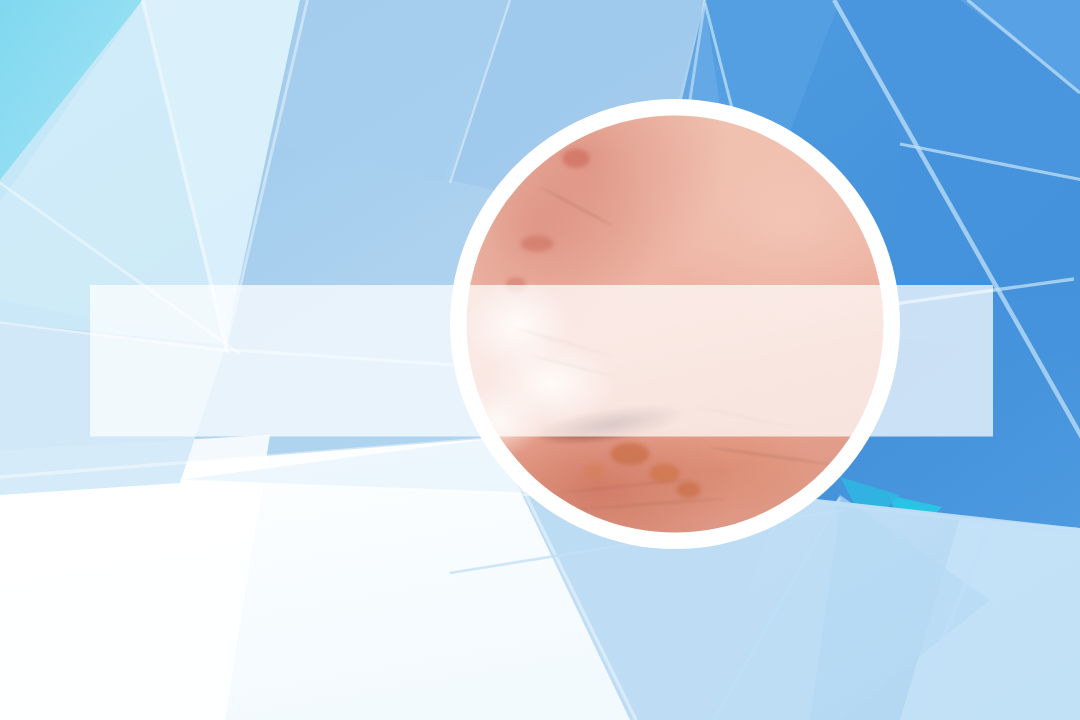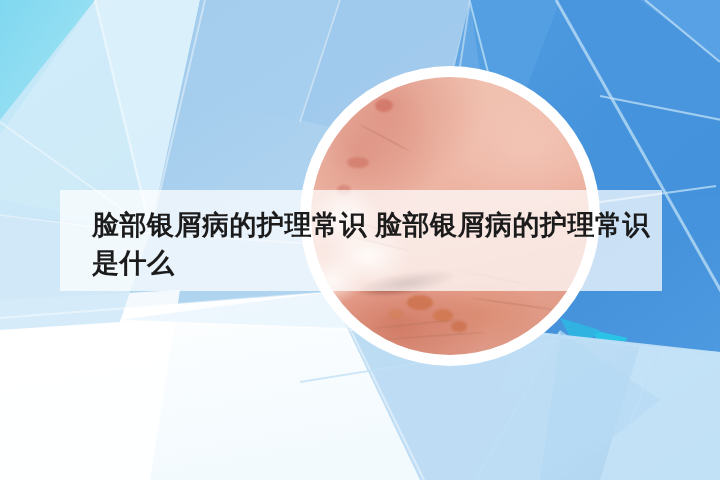--- a/index.html
+++ b/index.html
@@ -208,16 +208,15 @@
         <div class="wrinkle" style="left:70px;  top:258px; width:104px; height:2px; transform:rotate(-4deg);"></div>
         <div class="wrinkle" style="left:46px;  top:60px;  width:56px;  height:2px; transform:rotate(28deg);"></div>
         <div class="wrinkle" style="left:150px; top:200px; width:70px;  height:2px; transform:rotate(12deg);"></div>
         <div class="wrinkle" style="left:160px; top:226px; width:86px;  height:2px; transform:rotate(8deg);"></div>
       </div>
     </div>
   </div>
 
   <div id="band-layer">
     <div class="title-band"></div>
-    <div class="title-text">脸部银屑病的护理常识 脸部银屑病的护理常识是什么</div>
   </div>
 
 </div>
 
 </body></html>

